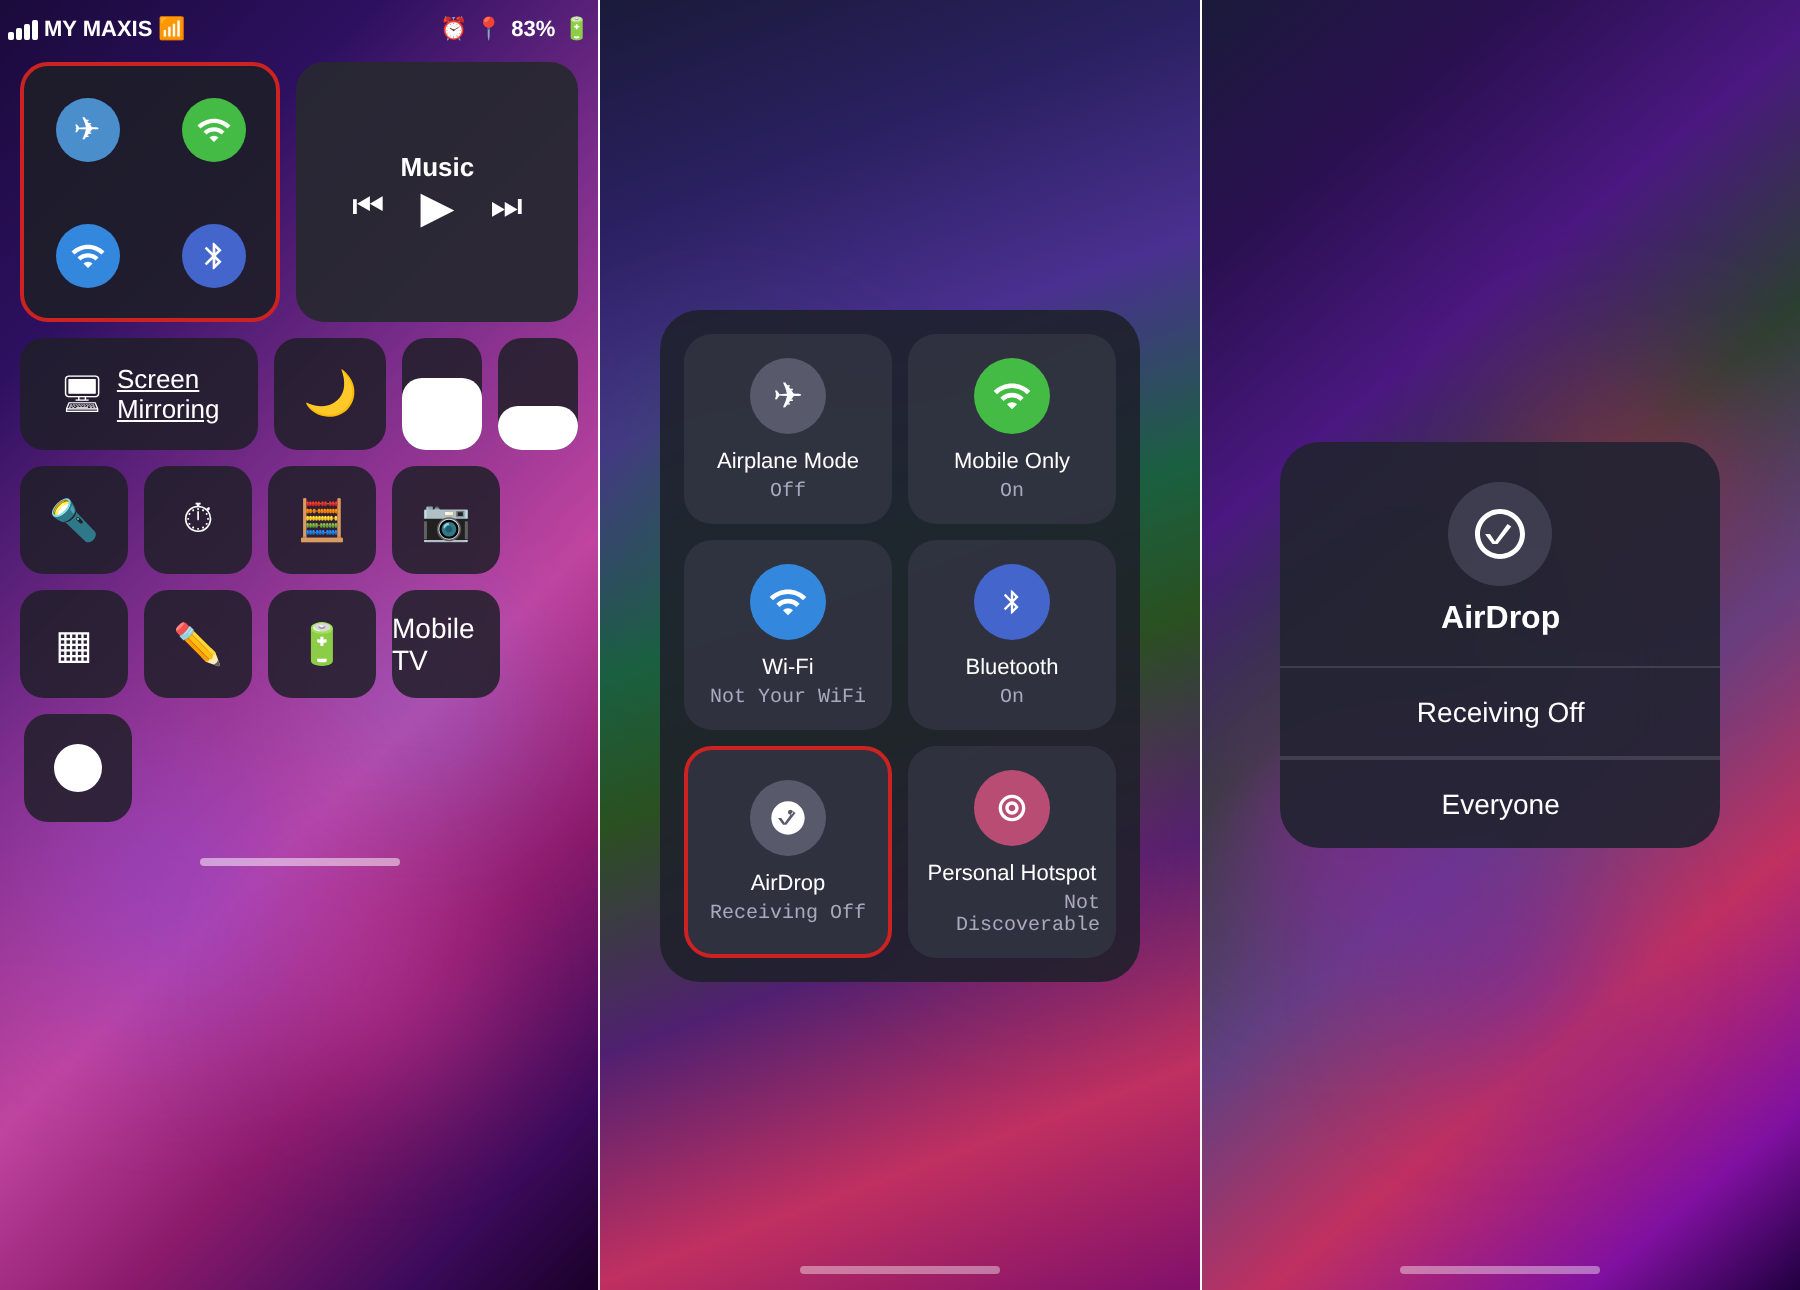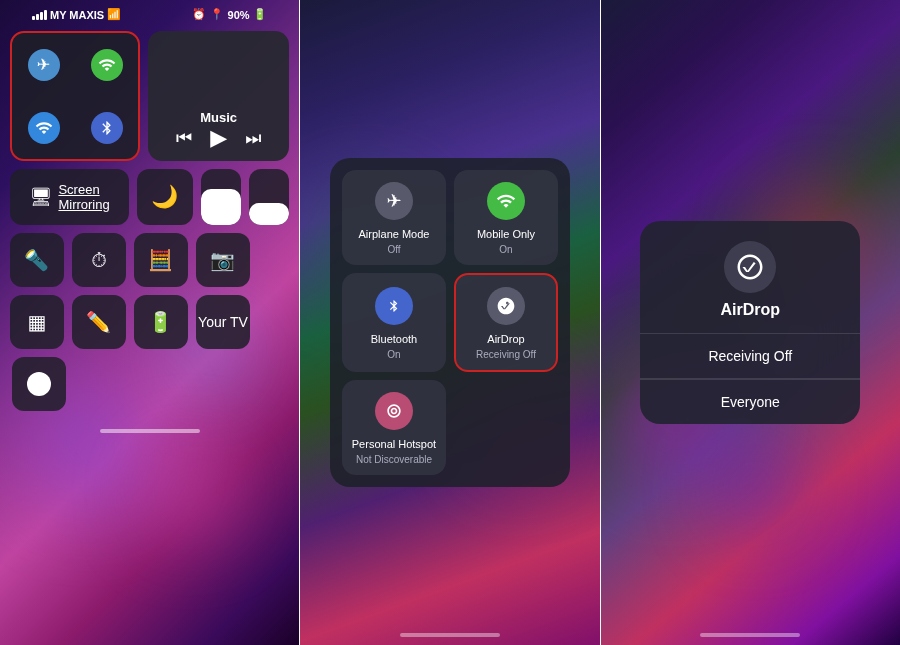--- a/index.html
+++ b/index.html
@@ -45,21 +45,21 @@
       opacity: 0.7;
     }
 
     
     .left-panel { background: #000; }
 
     .status-bar {
       display: flex;
       justify-content: space-between;
       align-items: center;
-      padding: 8px 32px 4px;
+      padding: 8px 4px 4px;
       color: white;
       font-size: 11px;
       font-weight: 600;
       position: relative;
       z-index: 10;
       gap: 32px;
     }
 
     .status-left { display: flex; align-items: center; gap: 3px; }
     .status-right { display: flex; align-items: center; gap: 4px; }
@@ -127,21 +127,21 @@
     .tile-wifi .cc-tile-icon { background: #3388dd; }
     .tile-bluetooth .cc-tile-icon { background: #4466cc; }
 
     .cc-music-box {
       background: rgba(40,40,50,0.95);
       border-radius: 14px;
       flex: 1;
       display: flex;
       flex-direction: column;
       padding: 10px 12px;
-      justify-content: flex-end;
+      justify-content: center;
     }
 
     .music-title {
       color: white;
       font-size: 13px;
       font-weight: 600;
       text-align: center;
     }
 
     .music-controls {
@@ -324,21 +324,22 @@
     .exp-title {
       color: white;
       font-size: 11px;
       font-weight: 400;
       text-align: center;
     }
 
     .exp-subtitle {
       color: rgba(200,200,220,0.8);
       font-size: 10px;
-      text-align: left;
+      text-align: right;
+      font-family: Liberation Mono, monospace;
     }
 
     .mid-home-bar {
       position: absolute;
       bottom: 8px;
       left: 50%;
       transform: translateX(-50%);
       width: 100px;
       height: 4px;
       background: rgba(255,255,255,0.4);
@@ -436,21 +437,21 @@
         <div class="signal-bar" style="height:6px;"></div>
         <div class="signal-bar" style="height:8px;"></div>
         <div class="signal-bar" style="height:10px;"></div>
       </div>
       <span>MY MAXIS</span>
       <span>📶</span>
     </div>
     <div class="status-right">
       <span>⏰</span>
       <span>📍</span>
-      <span>90%</span>
+      <span>83%</span>
       <span>🔋</span>
     </div>
   </div>
 
   <div class="cc-content">
 
     <div class="cc-top-row">
 
       <div class="cc-connectivity-box">
         <div class="cc-tile tile-airplane">
@@ -524,21 +525,21 @@
       <div class="cc-icon-tile">
         <span>▦</span>
       </div>
       <div class="cc-icon-tile">
         <span>✏️</span>
       </div>
       <div class="cc-icon-tile">
         <span>🔋</span>
       </div>
       <div class="cc-icon-tile">
-        <span style="font-size:14px;">Your TV</span>
+        <span style="font-size:14px;">Mobile TV</span>
       </div>
     </div>
 
     <div style="display:flex;justify-content:flex-start;padding:0 0 4px 2px;position:relative;z-index:10;">
       <div class="cc-record-tile">
         <div class="record-dot"></div>
       </div>
     </div>
   </div>
 
@@ -562,20 +563,29 @@
       <div class="exp-tile">
         <div class="exp-icon-circle icon-green">
           <svg width="20" height="20" viewBox="0 0 24 24" fill="white">
             <path d="M1 9l2 2c4.97-4.97 13.03-4.97 18 0l2-2C16.93 2.93 7.08 2.93 1 9zm8 8l3 3 3-3a4.237 4.237 0 0 0-6 0zm-4-4l2 2a7.074 7.074 0 0 1 10 0l2-2C15.14 9.14 8.87 9.14 5 13z"></path>
           </svg>
         </div>
         <div class="exp-title">Mobile Only</div>
         <div class="exp-subtitle">On</div>
       </div>
 
+      <div class="exp-tile">
+        <div class="exp-icon-circle icon-blue">
+          <svg width="20" height="20" viewBox="0 0 24 24" fill="white">
+            <path d="M1 9l2 2c4.97-4.97 13.03-4.97 18 0l2-2C16.93 2.93 7.08 2.93 1 9zm8 8l3 3 3-3a4.237 4.237 0 0 0-6 0zm-4-4l2 2a7.074 7.074 0 0 1 10 0l2-2C15.14 9.14 8.87 9.14 5 13z"></path>
+          </svg>
+        </div>
+        <div class="exp-title">Wi-Fi</div>
+        <div class="exp-subtitle">Not Your WiFi</div>
+      </div>
 
       <div class="exp-tile">
         <div class="exp-icon-circle icon-blue2">
           <svg width="14" height="20" viewBox="0 0 24 24" fill="white">
             <path d="M17.71 7.71L12 2h-1v7.59L6.41 5 5 6.41 10.59 12 5 17.59 6.41 19 11 14.41V22h1l5.71-5.71-4.3-4.29 4.3-4.29zM13 5.83l1.88 1.88L13 9.59V5.83zm1.88 10.46L13 18.17v-3.76l1.88 1.88z"></path>
           </svg>
         </div>
         <div class="exp-title">Bluetooth</div>
         <div class="exp-subtitle">On</div>
       </div>

